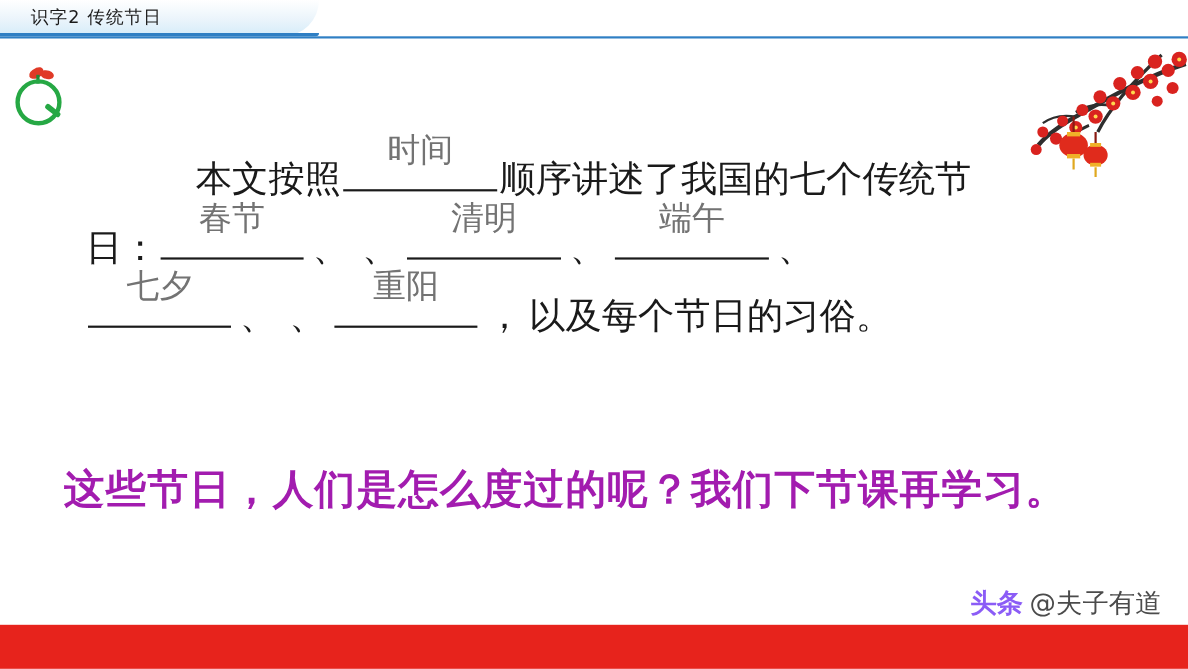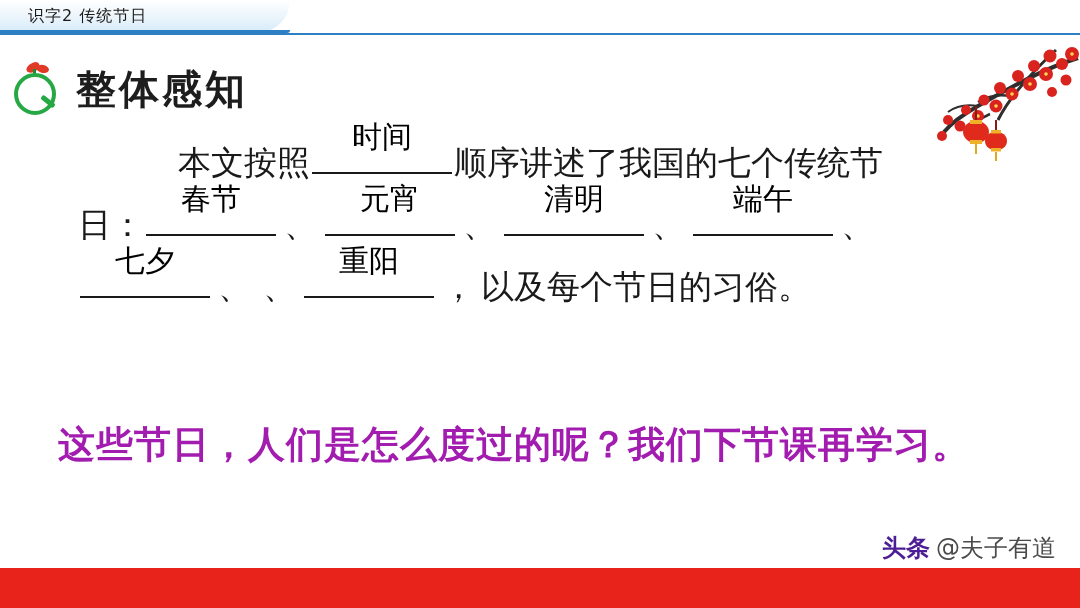--- a/index.html
+++ b/index.html
@@ -144,21 +144,21 @@
     border-bottom: 2px solid #1a1a1a;
     vertical-align: baseline;
     margin: 0 2px;
   }
   .blank-wrap .answer {
     position: absolute;
     left: 0;
     right: 0;
     bottom: 4px;
     text-align: center;
-    color: #000000;
+    color: #737373;
     font-size: 30px;
     font-family: "DejaVu Serif", "Liberation Serif", serif;
     white-space: nowrap;
   }
   .w140 { width: 140px; height: 40px; }
   .w130 { width: 130px; height: 40px; }
   .sep { padding: 0 6px; }
 
   
   #closing-line {
@@ -184,42 +184,41 @@
     position: absolute;
     right: 24px;
     bottom: 44px;
     font-size: 24px;
     color: #4b4b4b;
     font-family: "DejaVu Sans", "Liberation Sans", sans-serif;
     white-space: nowrap;
   }
   #watermark .wm-logo {
     font-weight: bold;
-    color: #4c1d95;
+    color: #8b5cf6;
     margin-right: 6px;
   }
 </style>
 </head>
 <body>
 
 <div id="header-bar">
   <div id="header-tab-shape"></div>
   <div id="header-underline"></div>
   <div id="header-title">识字2  传统节日</div>
 </div>
 
 <div id="section-heading">
   <div id="heading-badge">
     <div class="leaf-a"></div>
     <div class="leaf-b"></div>
     <div class="stem"></div>
     <div class="circle"></div>
     <div class="q-tail"></div>
   </div>
-  <div id="heading-text">整体感知</div>
 </div>
 
 <svg id="plum-decor" viewBox="0 0 220 140">
 
   <path d="M218 14 C180 26 150 44 118 62 C104 70 92 78 84 88" stroke="#2e2e2e" stroke-width="4" fill="none"></path>
   <path d="M196 6 C170 30 150 52 138 76" stroke="#2e2e2e" stroke-width="3" fill="none"></path>
   <path d="M150 52 C140 50 128 52 118 58" stroke="#2e2e2e" stroke-width="2.5" fill="none"></path>
   <path d="M130 70 C120 74 112 82 108 92" stroke="#2e2e2e" stroke-width="2.5" fill="none"></path>
   <path d="M118 62 C106 60 96 62 88 68" stroke="#2e2e2e" stroke-width="2" fill="none"></path>
 
@@ -266,21 +265,21 @@
   </g>
 </svg>
 
 <div id="fill-in-block">
 
   <div class="line line-1">
     <span>本文按照</span><span class="blank-wrap w140"><span class="answer">时间</span></span><span>顺序讲述了我国的七个传统节</span>
   </div>
 
   <div class="line line-2">
-    <span>日：</span><span class="blank-wrap w130"><span class="answer">春节</span></span><span class="sep">、</span><span class="blank-wrap w130"><span class="answer">元宵</span></span><span class="sep">、</span><span class="blank-wrap w140"><span class="answer">清明</span></span><span class="sep">、</span><span class="blank-wrap w140"><span class="answer">端午</span></span><span class="sep">、</span>
+    <span>日：</span><span class="blank-wrap w130"><span class="answer">春节</span></span><span class="sep">、</span><span class="sep">、</span><span class="blank-wrap w140"><span class="answer">清明</span></span><span class="sep">、</span><span class="blank-wrap w140"><span class="answer">端午</span></span><span class="sep">、</span>
   </div>
 
   <div class="line line-3">
     <span class="blank-wrap w130"><span class="answer">七夕</span></span><span class="sep">、</span><span class="sep">、</span><span class="blank-wrap w130"><span class="answer">重阳</span></span><span class="sep">，</span><span>以及每个节日的习俗。</span>
   </div>
 
 </div>
 
 <div id="closing-line">这些节日，人们是怎么度过的呢？我们下节课再学习。</div>
 

